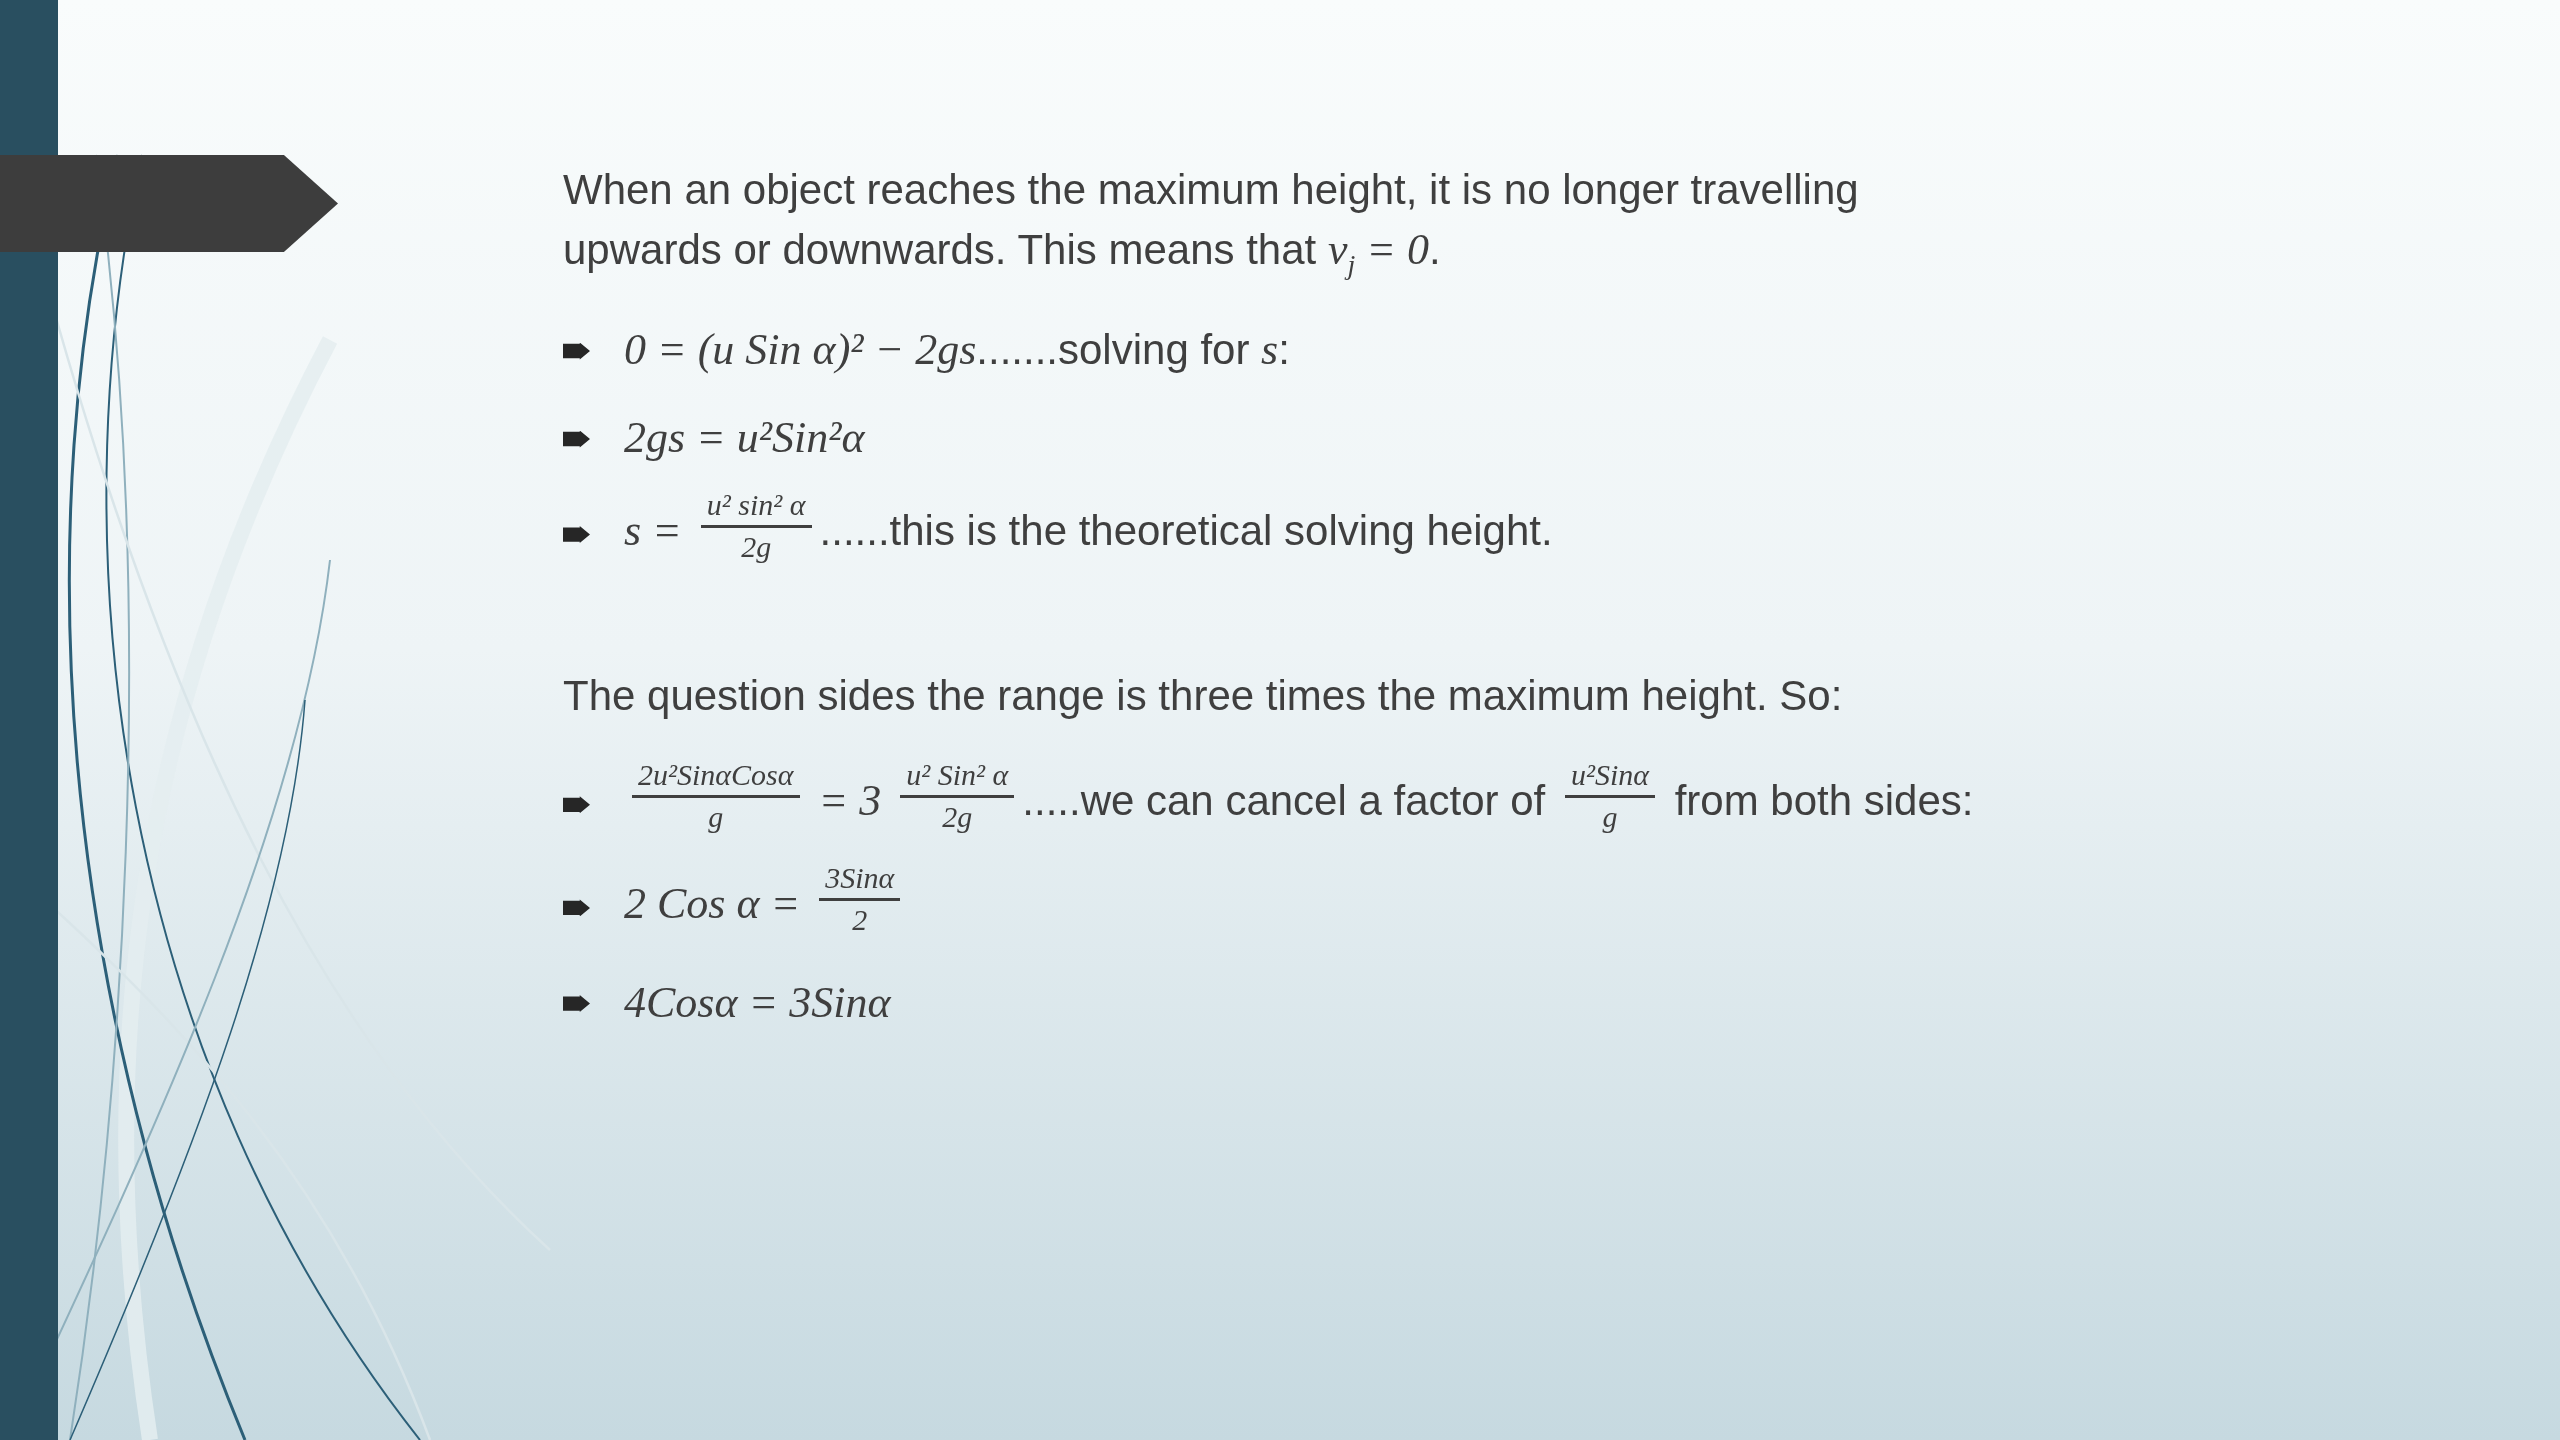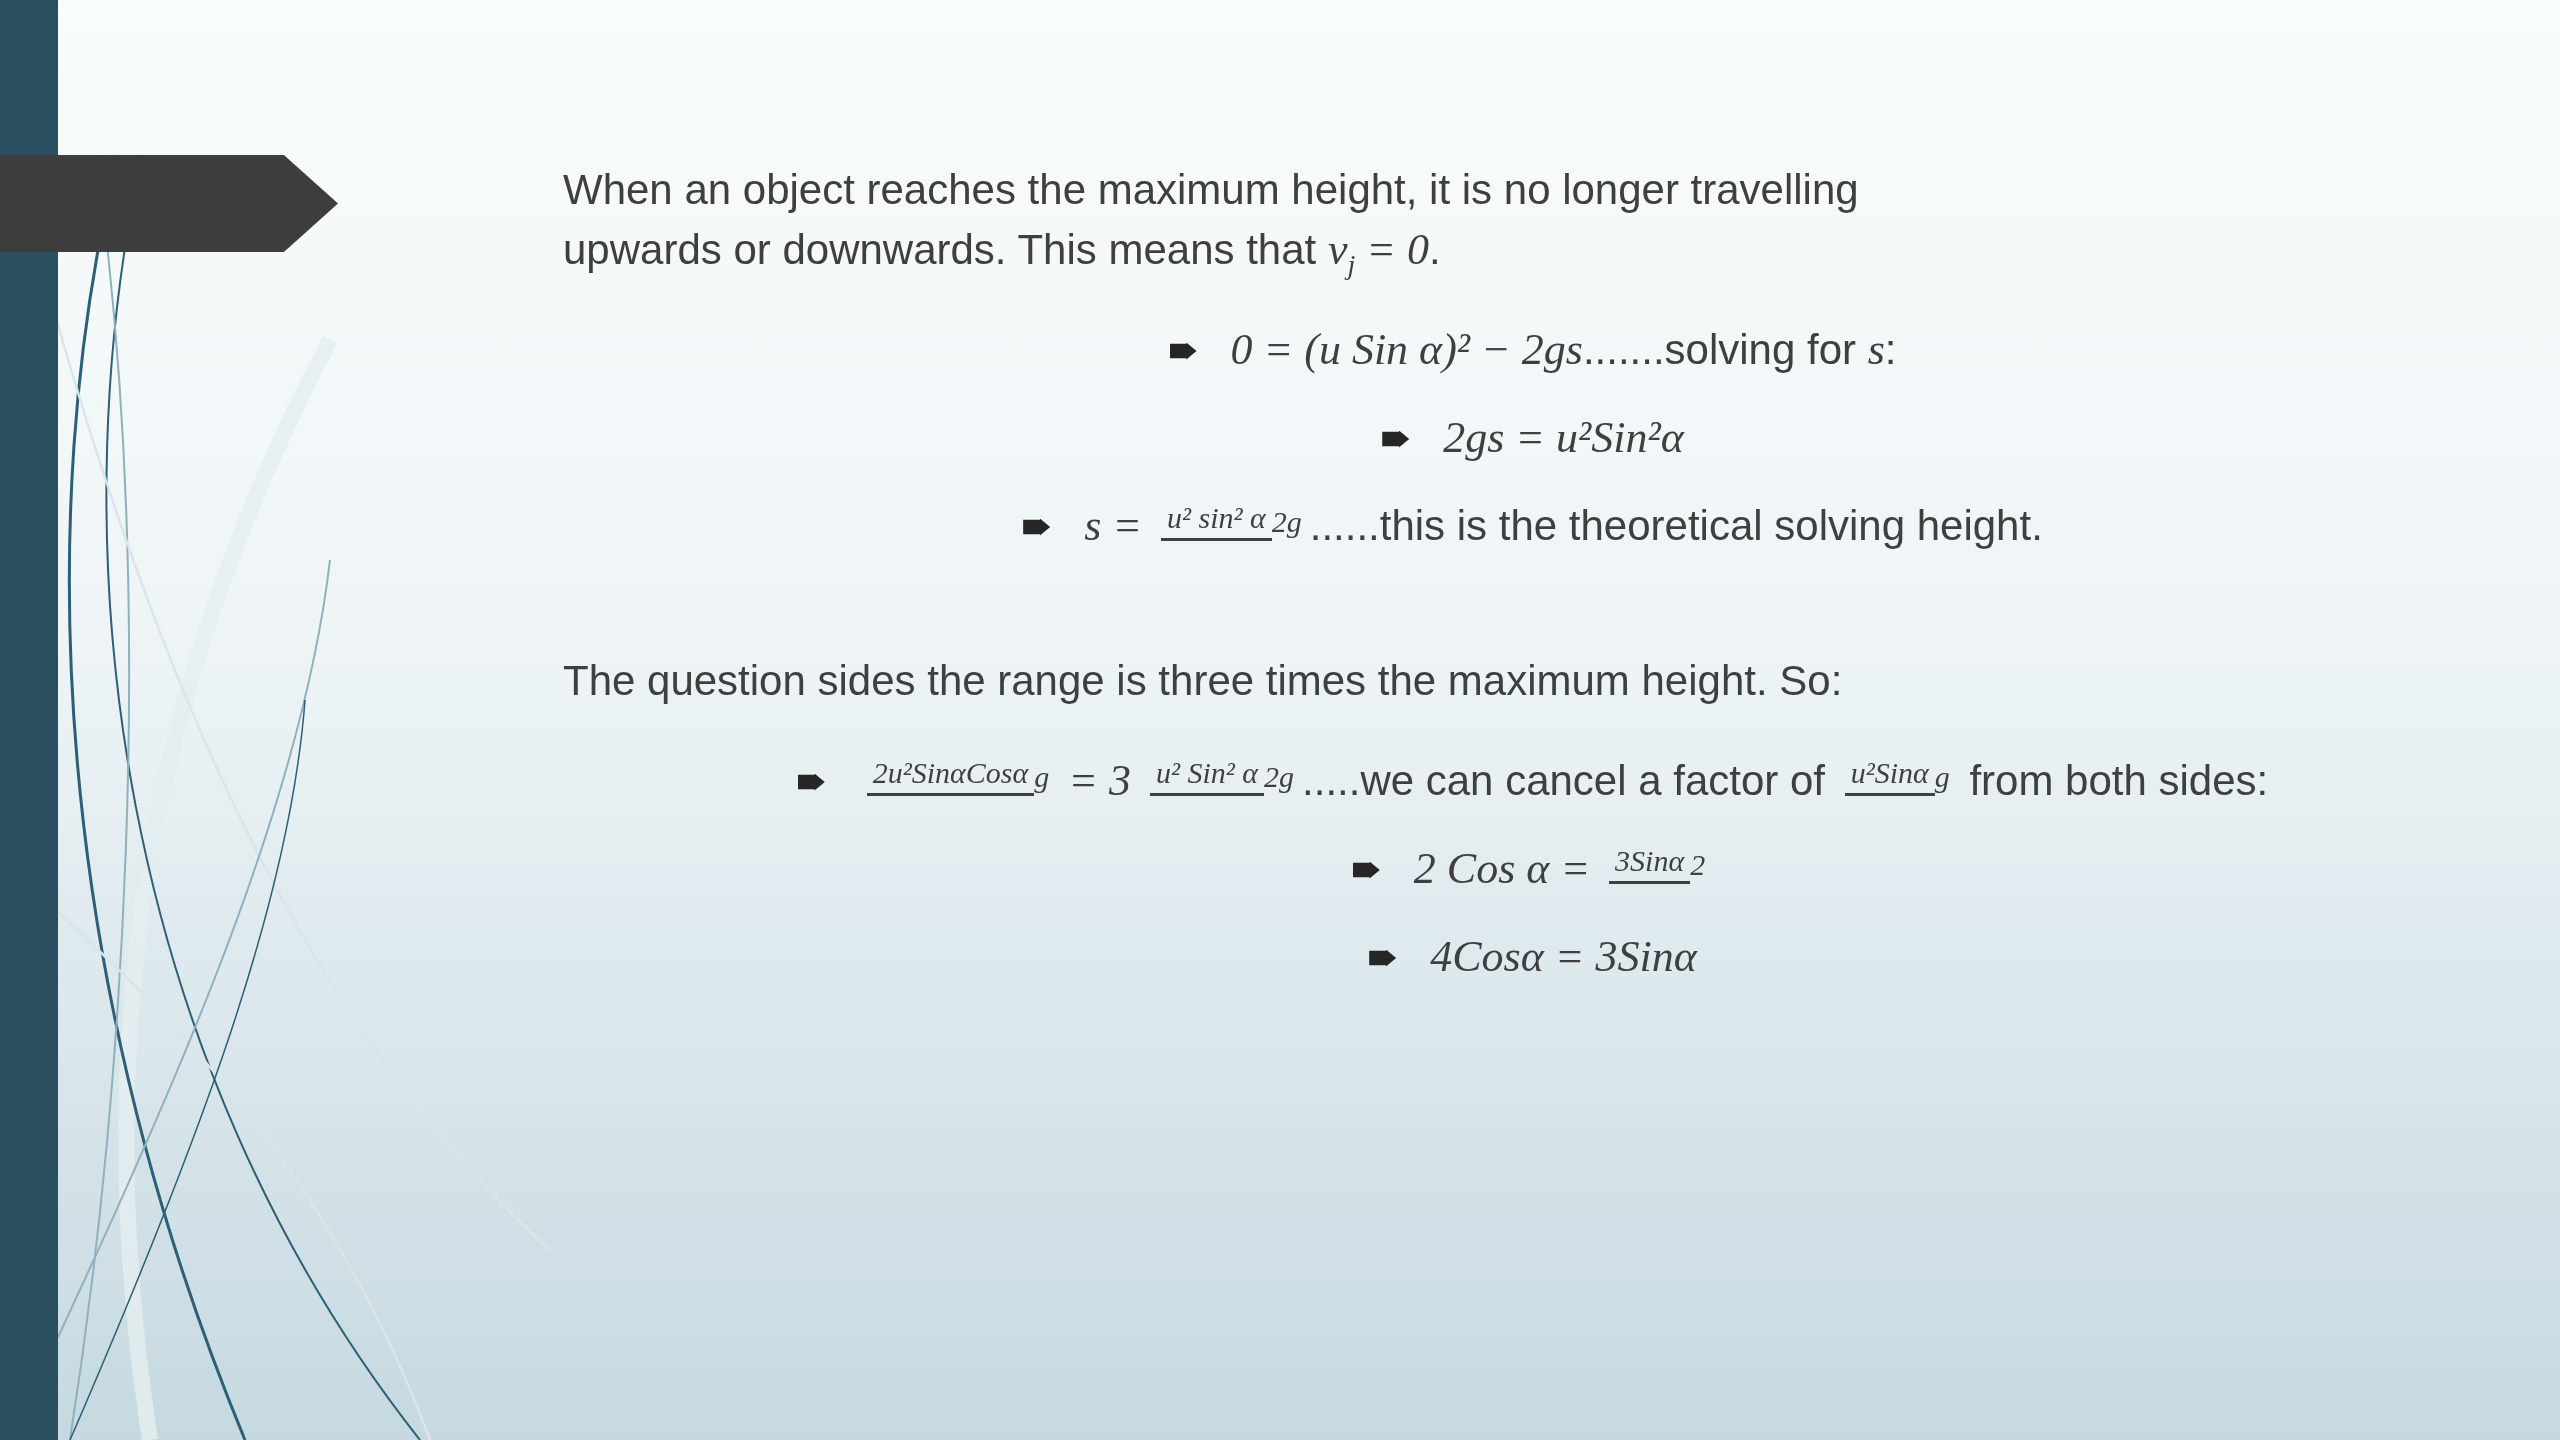--- a/index.html
+++ b/index.html
@@ -48,21 +48,20 @@
     line-height: 60px;
     z-index: 4;
   }
   .section + .section { margin-top: 95px; }
   .para { margin: 0 0 40px 0; }
   .bullet-line {
     display: flex;
     align-items: center;
     margin: 0 0 28px 0;
     min-height: 60px;
-    justify-content: center;
   }
   .bullet-icon {
     flex: 0 0 auto;
     width: 27px; height: 17px;
     background: var(--bullet, #262626);
     clip-path: polygon(0 8%, 62% 8%, 62% 0, 100% 50%, 62% 100%, 62% 92%, 0 92%);
     margin-right: 34px;
     margin-top: 2px;
   }
   .bullet-content { white-space: nowrap; }
@@ -72,21 +71,21 @@
     font-style: italic;
   }
   .math { font-size: 44px; }
   sub.math {
     font-size: 28px;
     line-height: 0;
     vertical-align: -10px;
   }
   .frac {
     display: inline-flex;
-    flex-direction: row;
+    flex-direction: column;
     align-items: center;
     vertical-align: middle;
     margin: 0 8px;
     transform: translateY(-8px);
     font-family: "Liberation Serif", "DejaVu Serif", serif;
     font-style: italic;
     line-height: 1.12;
   }
   .frac .num {
     font-size: 30px;

